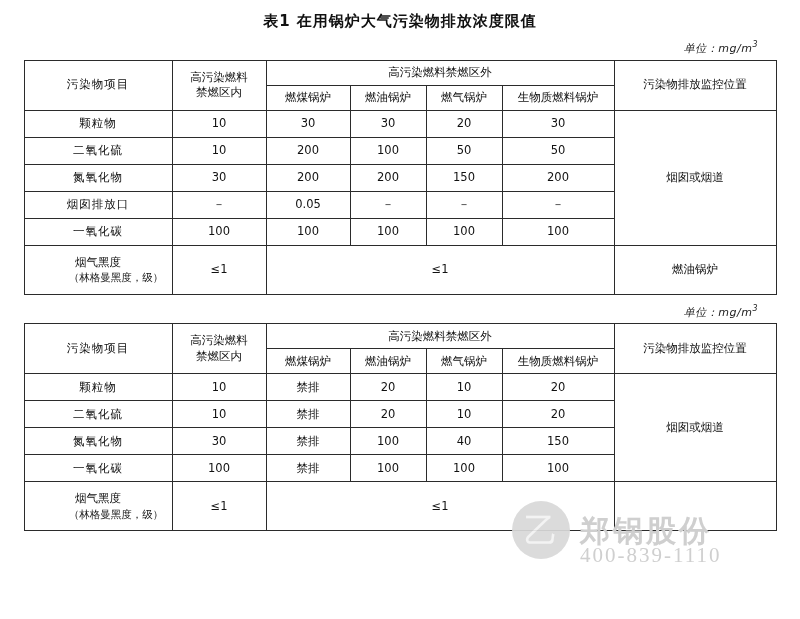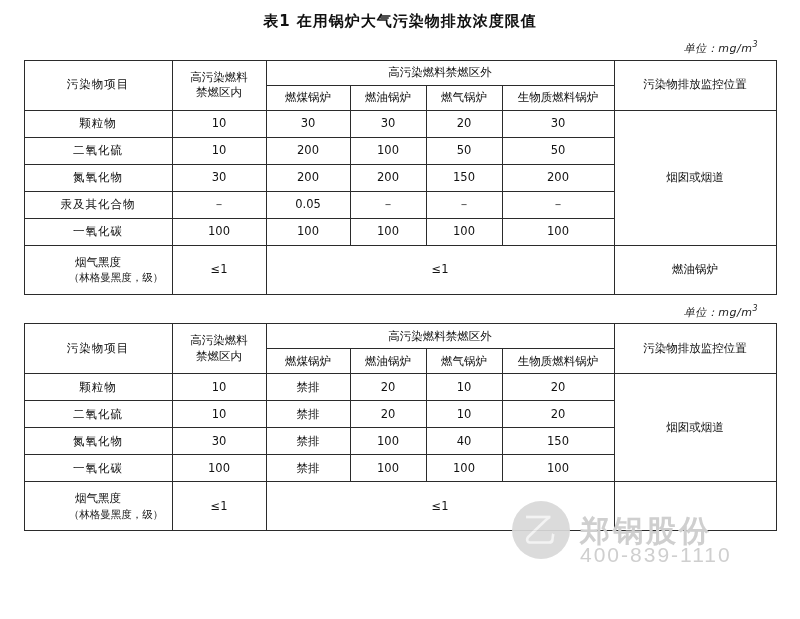--- a/index.html
+++ b/index.html
@@ -121,21 +121,21 @@
     color: #cfcfcf;
     font-weight: bold;
   }
   .wm-phone {
     position: absolute;
     left: 68px;
     top: 44px;
     font-size: 21px;
     letter-spacing: 2px;
     color: #cfcfcf;
-    font-family: Liberation Sans, sans-serif;
+    font-family: Liberation Serif, serif;
   }
   .sup {
     font-size: 8px;
     vertical-align: super;
   }
 </style>
 </head>
 <body>
 
 <div class="page">
@@ -189,21 +189,21 @@
       </tr>
       <tr class="row-h">
         <td class="cell-item">氮氧化物</td>
         <td>30</td>
         <td>200</td>
         <td>200</td>
         <td>150</td>
         <td>200</td>
       </tr>
       <tr class="row-h">
-        <td class="cell-item">汞及其化合物</td>
+        <td class="cell-item">烟囱排放口</td>
         <td>－</td>
         <td>0.05</td>
         <td>－</td>
         <td>－</td>
         <td>－</td>
       </tr>
       <tr class="row-h">
         <td class="cell-item">一氧化碳</td>
         <td>100</td>
         <td>100</td>

